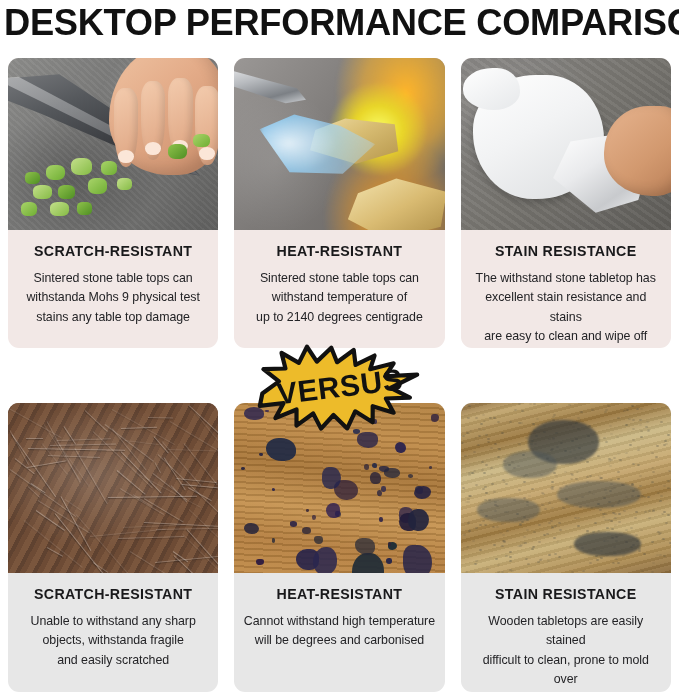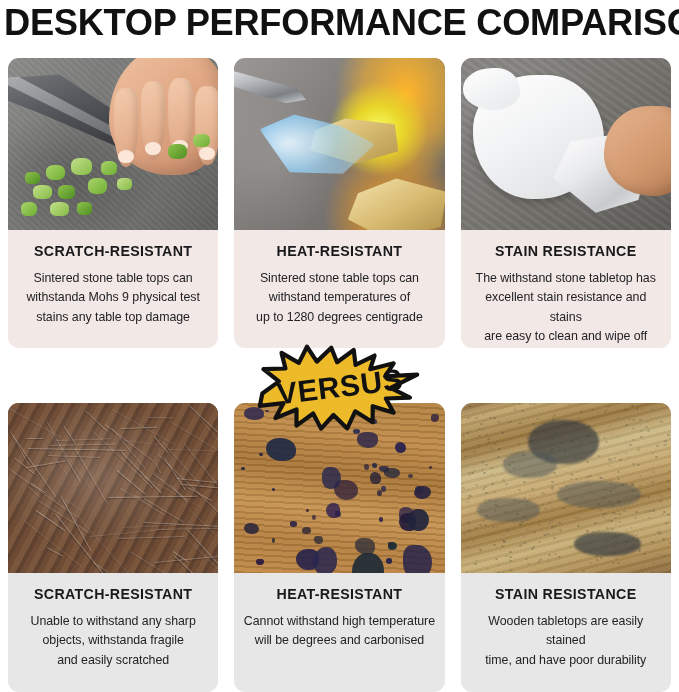--- a/index.html
+++ b/index.html
@@ -383,22 +383,22 @@
           <div class="flame-hot"></div>
           <div class="hot-stone"></div>
           <div class="hot-stone2"></div>
           <div class="flame-blue"></div>
           <div class="torch-nozzle"></div>
         </div>
         <div class="card-text">
           <div class="card-heading">HEAT-RESISTANT</div>
           <p class="card-body">
             <span class="ln">Sintered stone table tops can</span>
-            <span class="ln">withstand temperatures of</span>
-            <span class="ln">up to 1280 degrees centigrade</span>
+            <span class="ln">withstand temperature of</span>
+            <span class="ln">up to 2140 degrees centigrade</span>
           </p>
         </div>
       </div>
     </div>
 
     <div class="card card-top">
       <div class="card-inner">
         <div class="photo">
           <div class="ph-spill"></div>
           <div class="milk"></div>
@@ -999,20 +999,21 @@
               <span style="left: 73.9912%; top: 19.4264%; opacity: 0.26;"></span>
               <span style="left: 69.8792%; top: 33.4513%; opacity: 0.43;"></span>
               <span style="left: 54.1307%; top: 31.9266%; opacity: 0.37;"></span>
               <span style="left: 13.873%; top: 25.5978%; opacity: 0.4;"></span>
             </div>
         </div>
         <div class="card-text">
           <div class="card-heading">STAIN RESISTANCE</div>
           <p class="card-body">
             <span class="ln">Wooden tabletops are easily stained</span>
+            <span class="ln">difficult to clean, prone to mold over</span>
             <span class="ln">time, and have poor durability</span>
           </p>
         </div>
       </div>
     </div>
   </div>
 </div>
 
 <div class="versus-badge">
   <svg viewBox="0 0 180 92" xmlns="http://www.w3.org/2000/svg">

